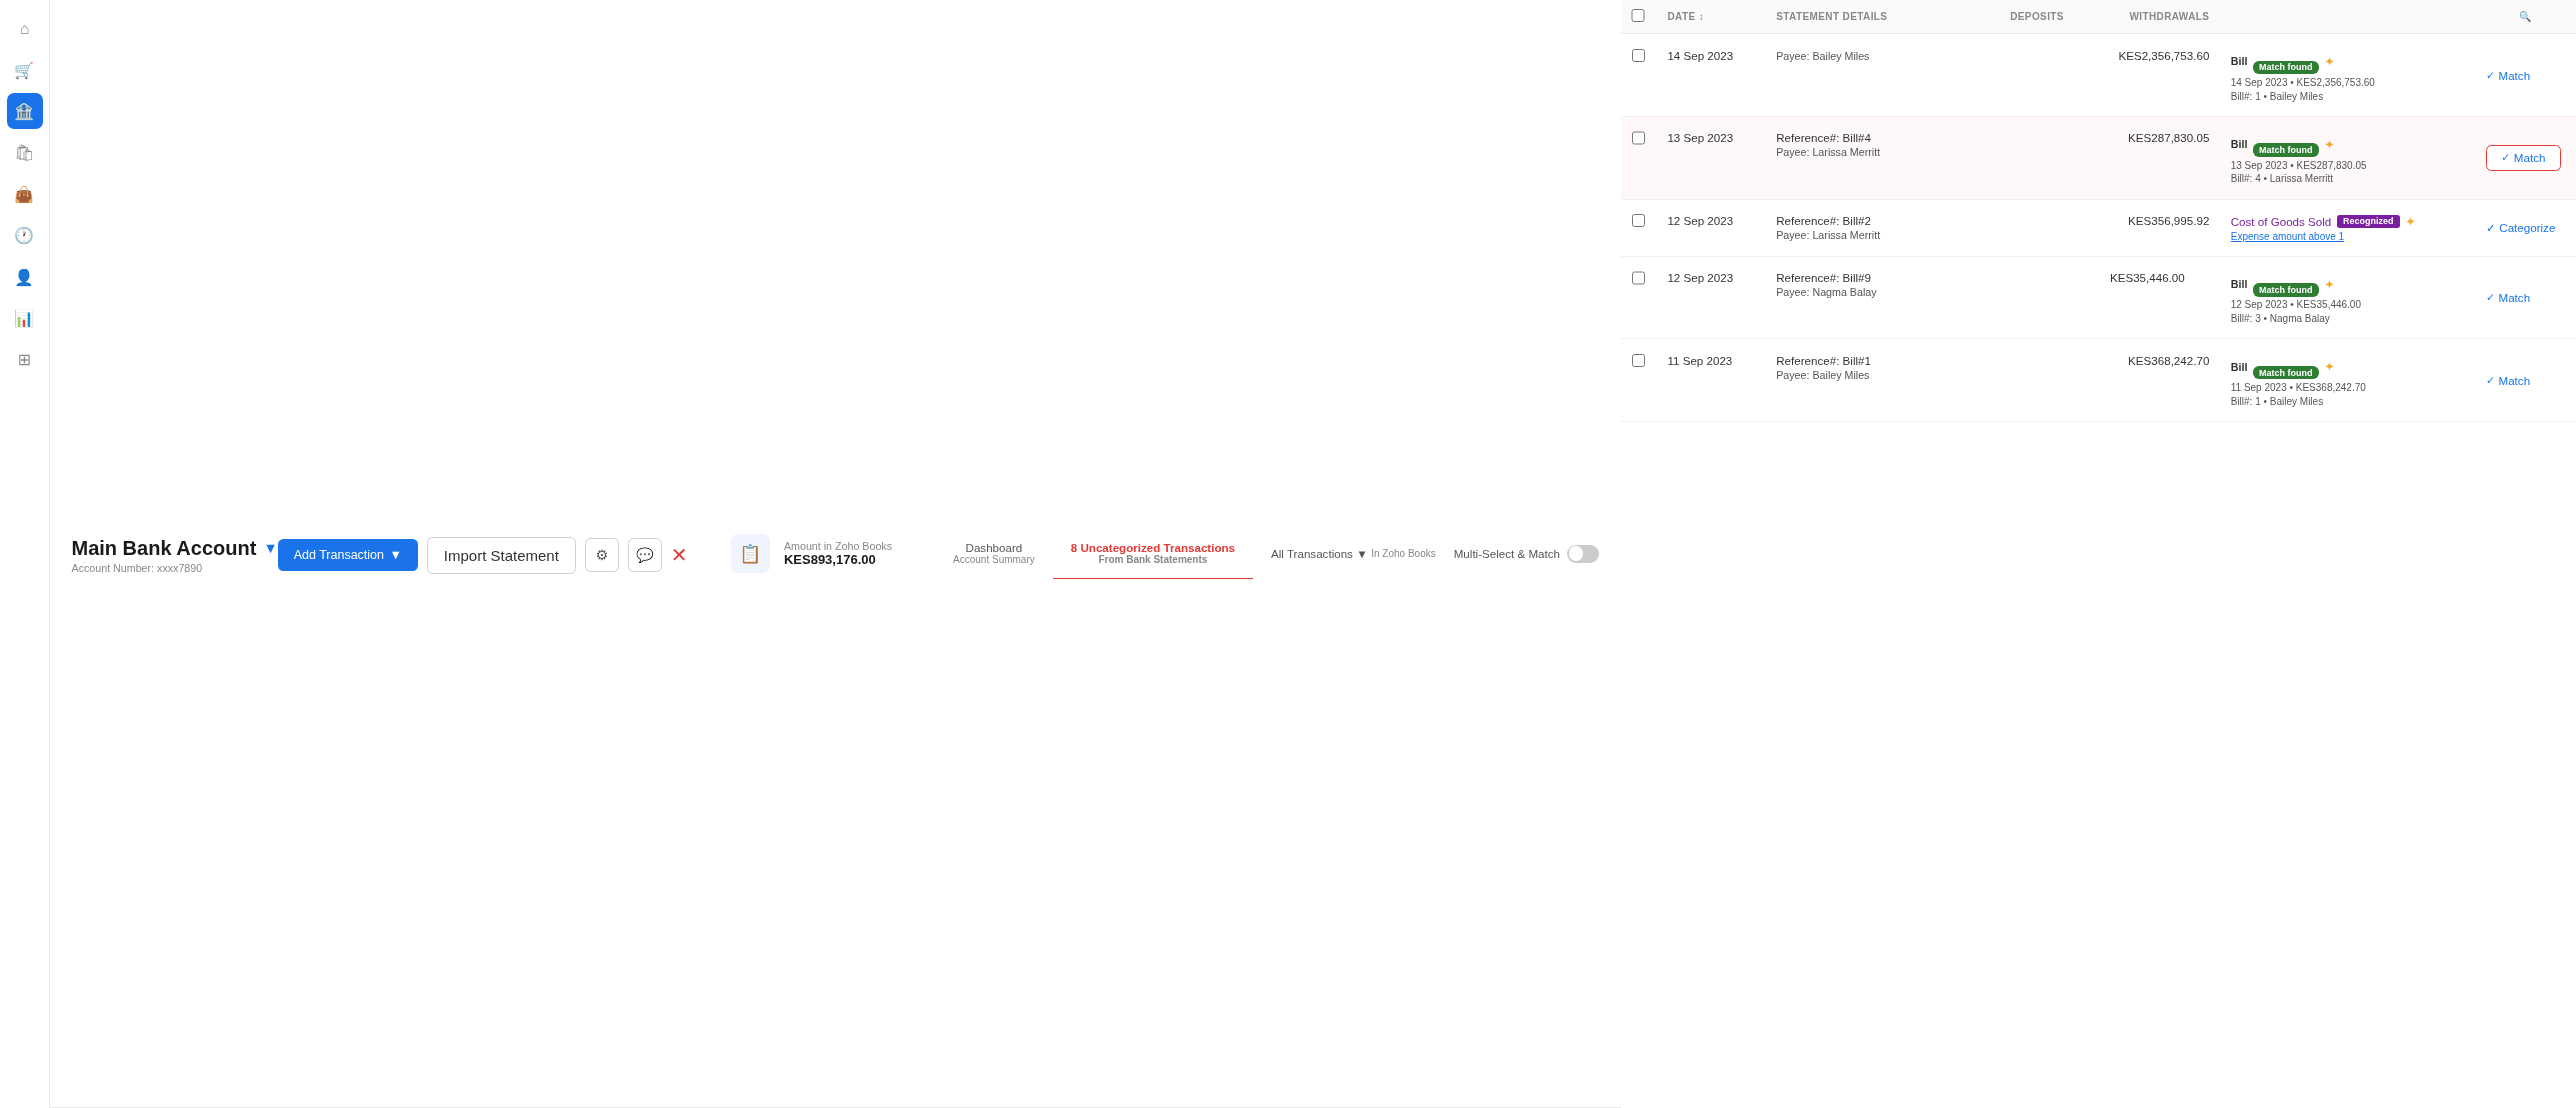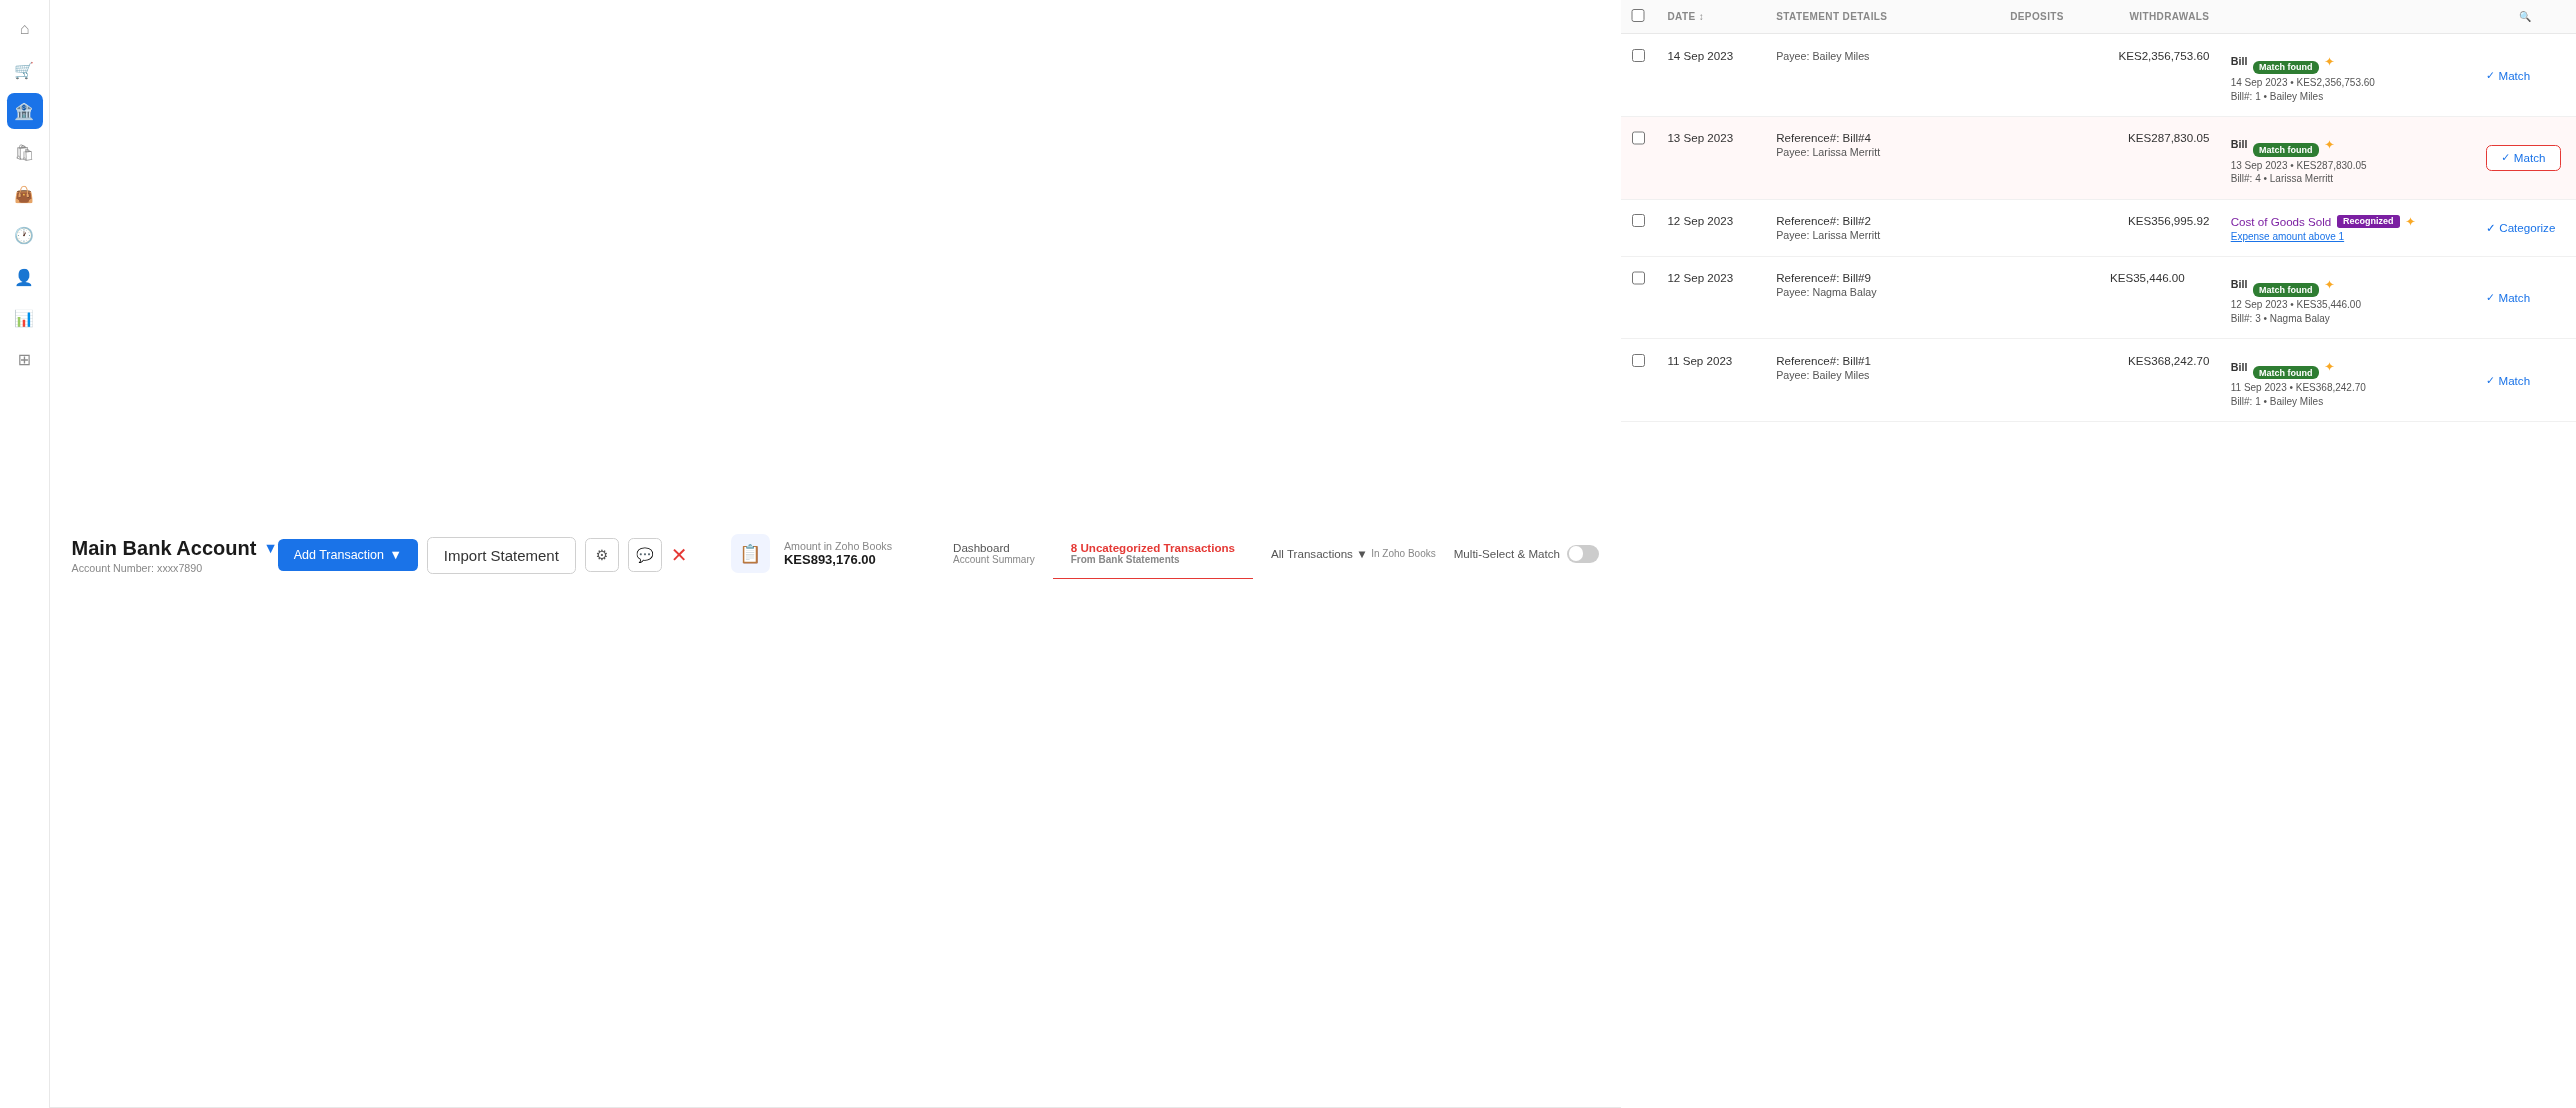--- a/index.html
+++ b/index.html
@@ -144,20 +144,21 @@
       color: #1a1a1a;
     }
 
     .tabs-bar {
       padding: 0 21.5px;
       border-bottom: 0.9px solid #e8e8e8;
       background: #fff;
       display: flex;
       align-items: center;
       justify-content: space-between;
+      text-align: center;
     }
     .tabs-left {
       display: flex;
       align-items: center;
       gap: 0;
     }
     .tab {
       padding: 12.5px 18px;
       font-size: 11.6px;
       color: #555;

